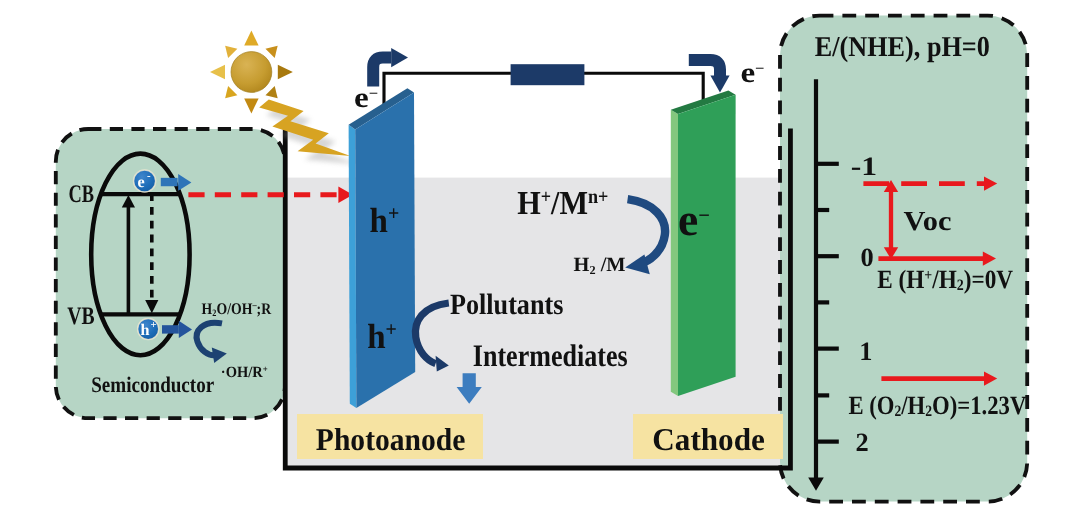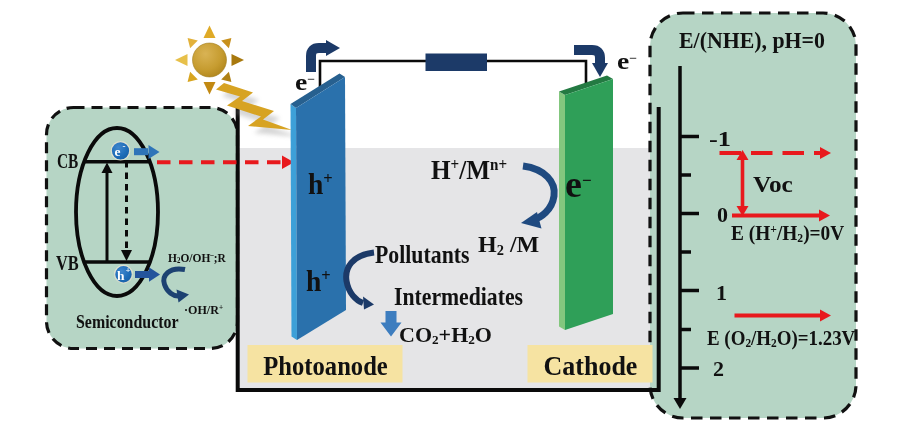--- a/index.html
+++ b/index.html
@@ -157,24 +157,23 @@
 <div class="t" style="left:56px;top:253px;font-size:21px;transform:scaleX(0.78);transform-origin:0 0;">VB</div>
 <div class="t" style="left:76px;top:313px;font-size:18.5px;transform:scaleX(0.86);transform-origin:0 0;">Semiconductor</div>
 <div class="t" style="left:167.5px;top:250.5px;font-size:13.5px;transform:scaleX(0.85);transform-origin:0 0;">H<sub>2</sub>O/OH<sup>–</sup>;R</div>
 <div class="t" style="left:184px;top:303px;font-size:13px;transform:scaleX(0.93);transform-origin:0 0;">·OH/R<sup>+</sup></div>
 
 <div class="t" style="left:308px;top:170px;font-size:29px;transform:scaleX(0.95);transform-origin:0 0;">h<sup>+</sup></div>
 <div class="t" style="left:306px;top:267px;font-size:29px;transform:scaleX(0.95);transform-origin:0 0;">h<sup>+</sup></div>
 <div class="t" style="left:565px;top:165px;font-size:38px;">e<sup style="font-size:45%;top:-0.62em;">−</sup></div>
 
 <div class="t" style="left:431px;top:156px;font-size:28px;transform:scaleX(0.90);transform-origin:0 0;">H<sup>+</sup>/M<sup>n+</sup></div>
-<div class="t" style="left:478px;top:232px;font-size:24px;">H<sub>2</sub> /M</div>
+<div class="t" style="left:478px;top:212px;font-size:17px;">H<sub>2</sub> /M</div>
 <div class="t" style="left:375px;top:243px;font-size:24.5px;transform:scaleX(0.89);transform-origin:0 0;">Pollutants</div>
 <div class="t" style="left:394px;top:284px;font-size:26px;transform:scaleX(0.835);transform-origin:0 0;">Intermediates</div>
-<div class="t" style="left:399px;top:324px;font-size:22px;">CO<sub>2</sub>+H<sub>2</sub>O</div>
 
 <div class="t" style="left:247.5px;top:353px;width:155px;text-align:center;font-size:26.5px;transform:scaleX(0.93);transform-origin:50% 0;">Photoanode</div>
 <div class="t" style="left:527.5px;top:353px;width:125px;text-align:center;font-size:26.5px;transform:scaleX(0.98);transform-origin:50% 0;">Cathode</div>
 
 <div class="t" style="left:679px;top:28px;font-size:24px;transform:scaleX(0.91);transform-origin:0 0;">E/(NHE), pH=0</div>
 <div class="t" style="left:709px;top:128px;font-size:22px;transform:scaleX(1.2);transform-origin:0 0;">-1</div>
 <div class="t" style="left:717px;top:204px;font-size:22px;">0</div>
 <div class="t" style="left:716px;top:282px;font-size:22px;">1</div>
 <div class="t" style="left:713px;top:358px;font-size:22px;">2</div>
 <div class="t" style="left:753px;top:173px;font-size:23px;transform:scaleX(1.1);transform-origin:0 0;">Voc</div>

